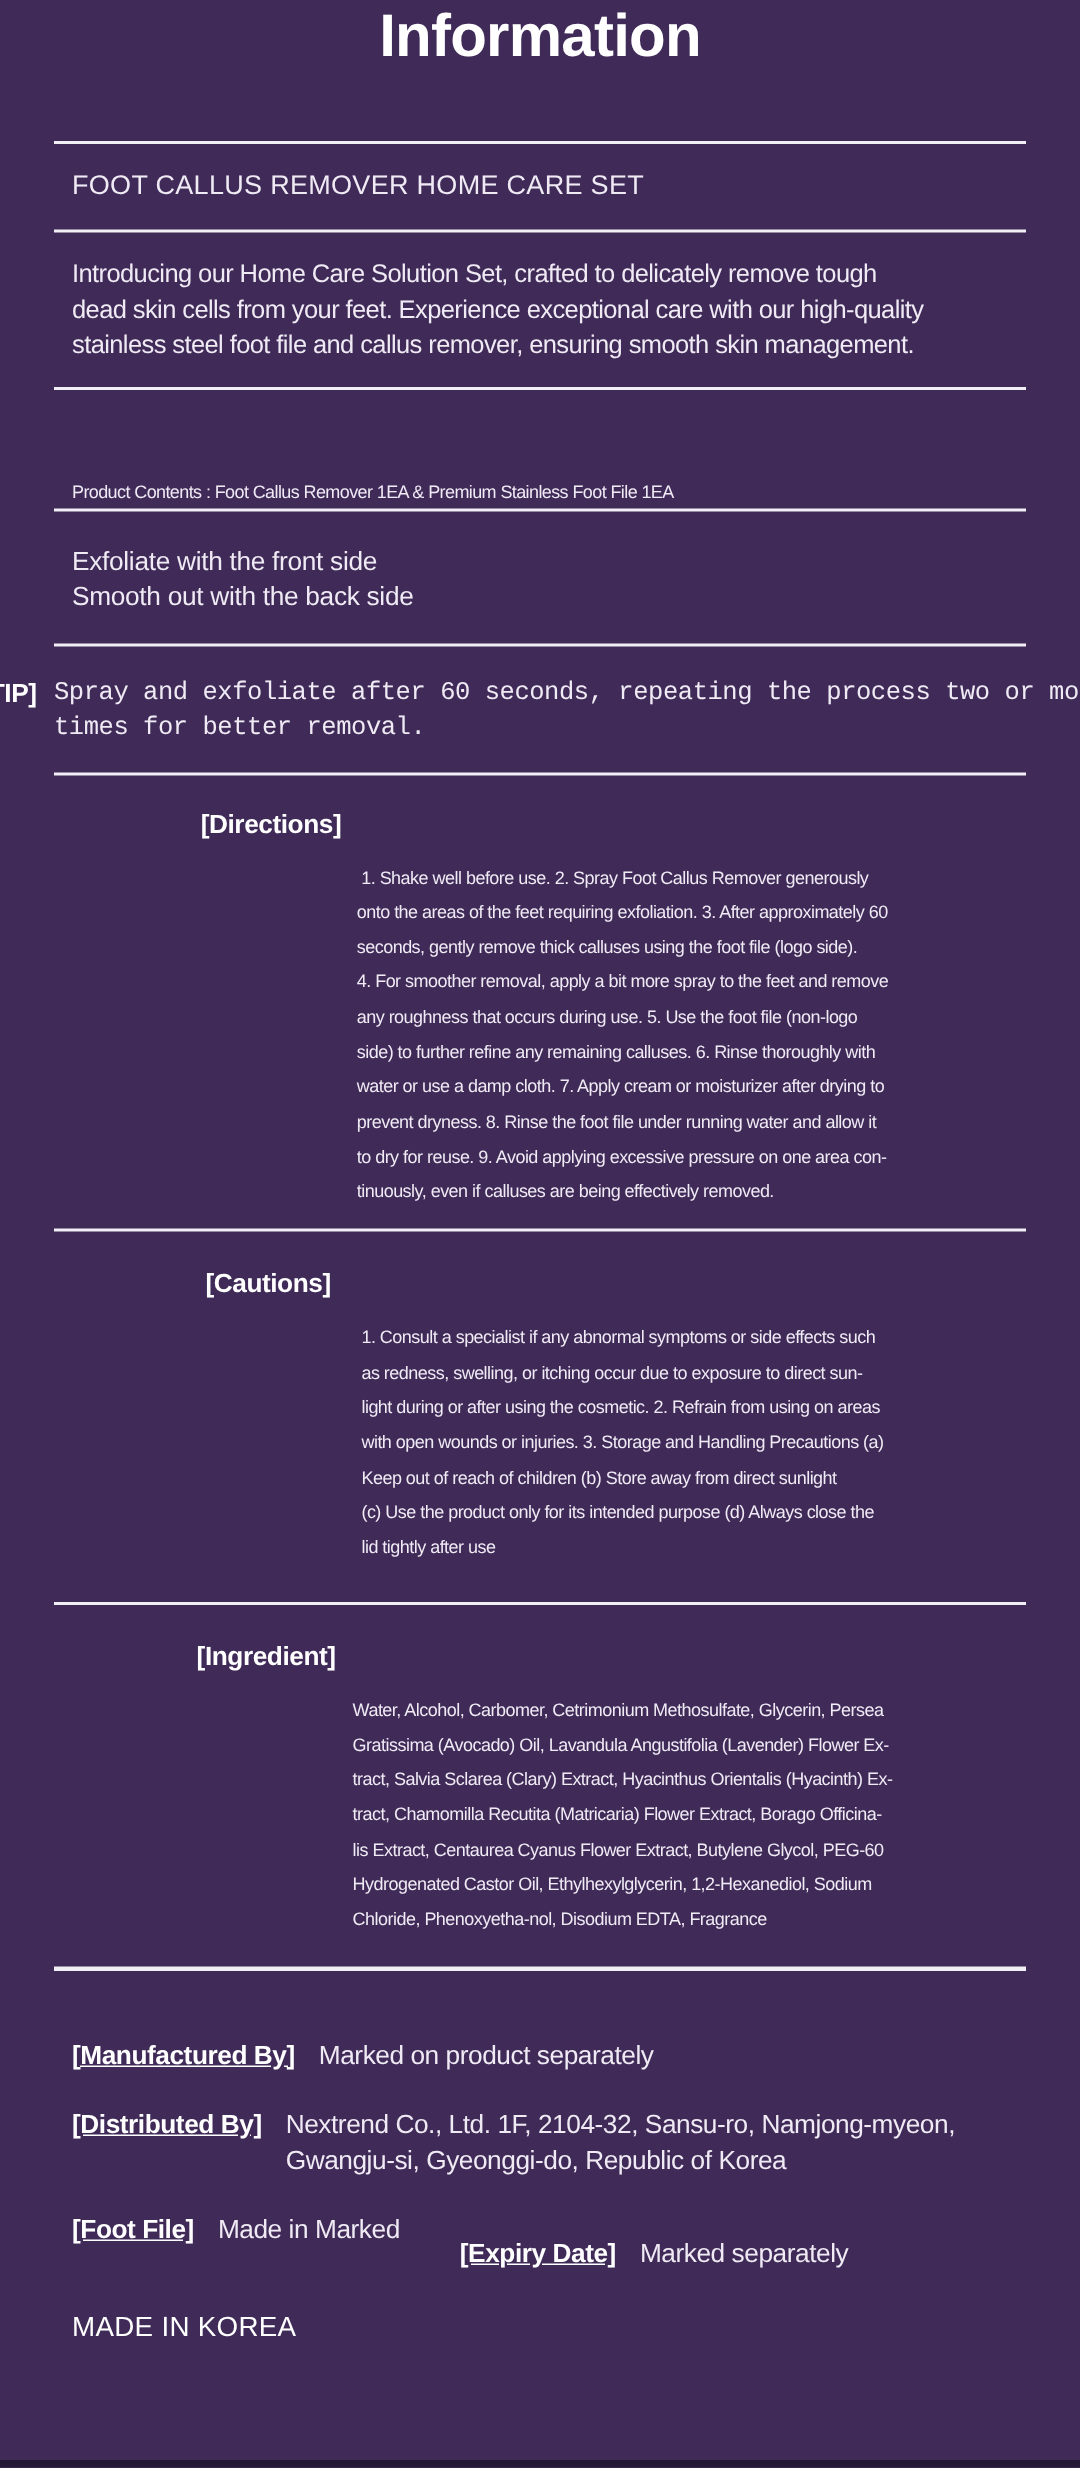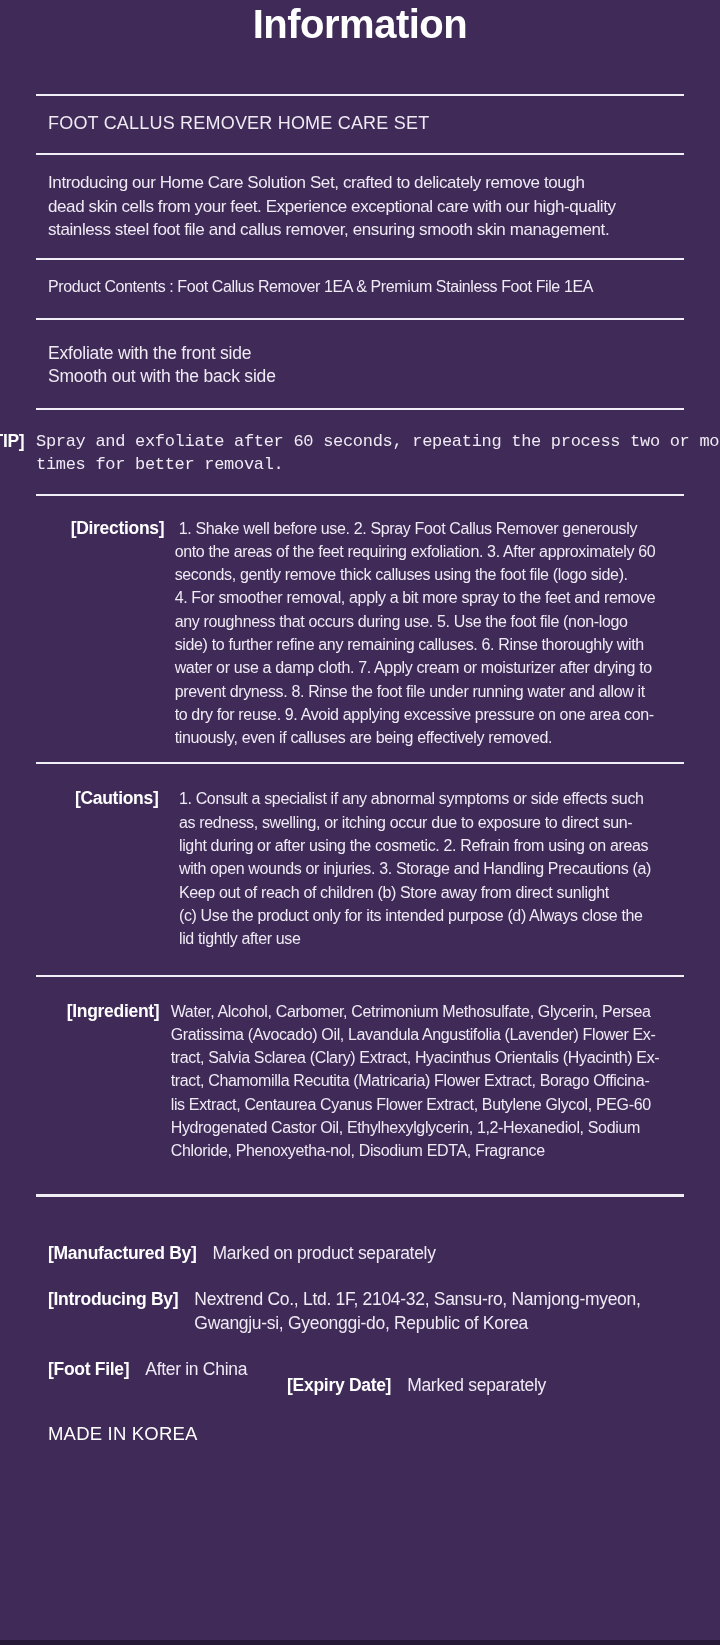--- a/index.html
+++ b/index.html
@@ -30,41 +30,41 @@
   .rule{height:2px;background:var(--rule);}
   .rule.thick{height:3px;}
   #rule-top{margin-top:46px;}
   .sec{padding-left:12px;padding-right:6px;}
   .pre{white-space:pre;margin:0;}
   p{margin:0;}
 
   .sec-name{padding-top:17px;padding-bottom:19px;font-size:18px;letter-spacing:0.2px;}
   .sec-intro{padding-top:16px;padding-bottom:16px;}
   .sec-intro .pre{font-size:17px;line-height:23.5px;letter-spacing:-0.4px;}
-  .sec-contents{padding-top:18px;padding-bottom:22px;font-size:16px;letter-spacing:-0.4px;}
+  .sec-contents{padding-top:18px;padding-bottom:4px;font-size:12px;letter-spacing:-0.4px;margin-top:43px;}
   .sec-usage{padding-top:22px;padding-bottom:19px;}
   .sec-usage .pre{font-size:17.5px;line-height:23.5px;letter-spacing:-0.2px;}
 
   .labeled{display:flex;align-items:flex-start;justify-content:center;}
   .labeled .lbl{
     flex:none;font-weight:bold;color:var(--label);
     font-size:17.5px;line-height:23.3px;letter-spacing:-0.3px;
   }
   .sec-tip{padding-top:20px;padding-bottom:17px;}
   .sec-tip .lbl{width:49px;}
   .sec-tip .pre{font-size:17px;line-height:23.5px;letter-spacing:-0.3px;font-family:Liberation Mono, monospace;}
 
   .sec-para .lbl{width:104px;}
-  .sec-para .pre{font-size:16px;line-height:23.3px;letter-spacing:-0.35px;}
+  .sec-para .pre{font-size:12px;line-height:23.3px;letter-spacing:-0.35px;margin-top:36px;}
   .sec-directions{padding-top:21px;padding-bottom:13px;}
   .sec-cautions{padding-top:23px;padding-bottom:24px;}
-  .sec-ingredient{padding-top:23px;padding-bottom:31px;}
+  .sec-ingredient{padding-top:23px;padding-bottom:19px;}
 
   .kv{display:flex;align-items:flex-start;padding-left:12px;font-size:17.5px;letter-spacing:-0.3px;line-height:23.5px;}
-  .kv .k{font-weight:bold;color:var(--label);margin-right:16px;flex:none;}
+  .kv .k{font-weight:bold;color:var(--label);margin-right:16px;flex:none;text-decoration:underline;}
   #manufactured-row{margin-top:45px;}
   #distributed-row{margin-top:23px;}
   #footfile-row{margin-top:23px;}
   #footfile-row .pair2{margin-left:40px;display:flex;margin-top:16px;}
   .made-in{margin-top:25px;padding-left:12px;font-weight:normal;color:var(--label);font-size:18.5px;letter-spacing:0.2px;}
   .bottom-strip{position:absolute;left:0;bottom:0;width:720px;height:5px;background:var(--bottom_strip);}
 </style>
 </head>
 <body>
 
@@ -150,28 +150,28 @@
   </div>
 
   <div class="rule thick"></div>
 
   <div class="kv" id="manufactured-row">
     <span class="k">[Manufactured By]</span>
     <span>Marked on product separately</span>
   </div>
 
   <div class="kv" id="distributed-row">
-    <span class="k">[Introducing By]</span>
+    <span class="k">[Distributed By]</span>
     <span class="pre">Nextrend Co., Ltd. 1F, 2104-32, Sansu-ro, Namjong-myeon,
 Gwangju-si, Gyeonggi-do, Republic of Korea</span>
   </div>
 
   <div class="kv" id="footfile-row">
     <span class="k">[Foot File]</span>
-    <span>After in China</span>
+    <span>Made in Marked</span>
     <span class="pair2">
       <span class="k">[Expiry Date]</span>
       <span>Marked separately</span>
     </span>
   </div>
 
   <div class="made-in">MADE IN KOREA</div>
 
 </div>
 

